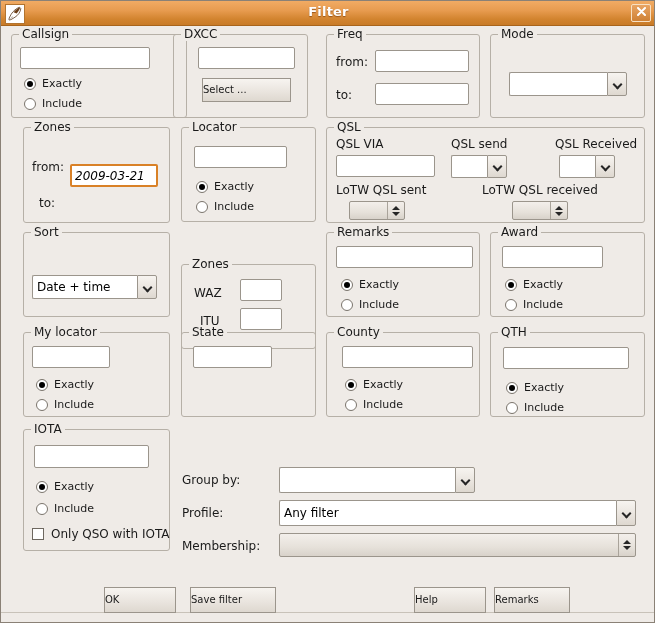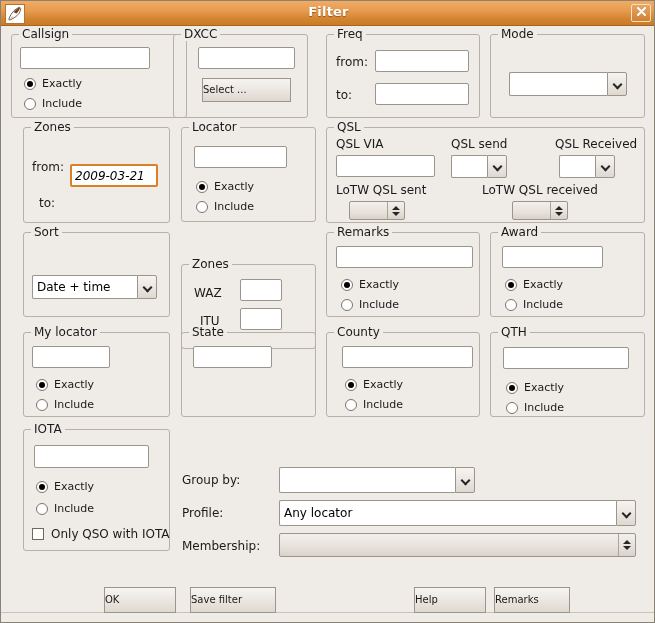--- a/index.html
+++ b/index.html
@@ -443,21 +443,21 @@
   <span class="lbl" style="left:181px; top:472px;">Group by:</span>
   <div class="combo" style="left:278px; top:466px; width:196px; height:26px;">
     <div class="combo-entry"></div>
     <div class="combo-arrow">
         <span class="chev"></span>
       </div>
   </div>
 
   <span class="lbl" style="left:181px; top:505px;">Profile:</span>
   <div class="combo" style="left:278px; top:499px; width:357px; height:26px;">
-    <div class="combo-entry">Any locator</div>
+    <div class="combo-entry">Any filter</div>
     <div class="combo-arrow">
         <span class="chev"></span>
       </div>
   </div>
 
   <span class="lbl" style="left:181px; top:538px;">Membership:</span>
   <div class="spin" style="left:278px; top:532px; width:357px; height:24px;">
     <div class="spin-field"></div>
     <div class="spin-btns">
       <span class="arrow-up"></span>

